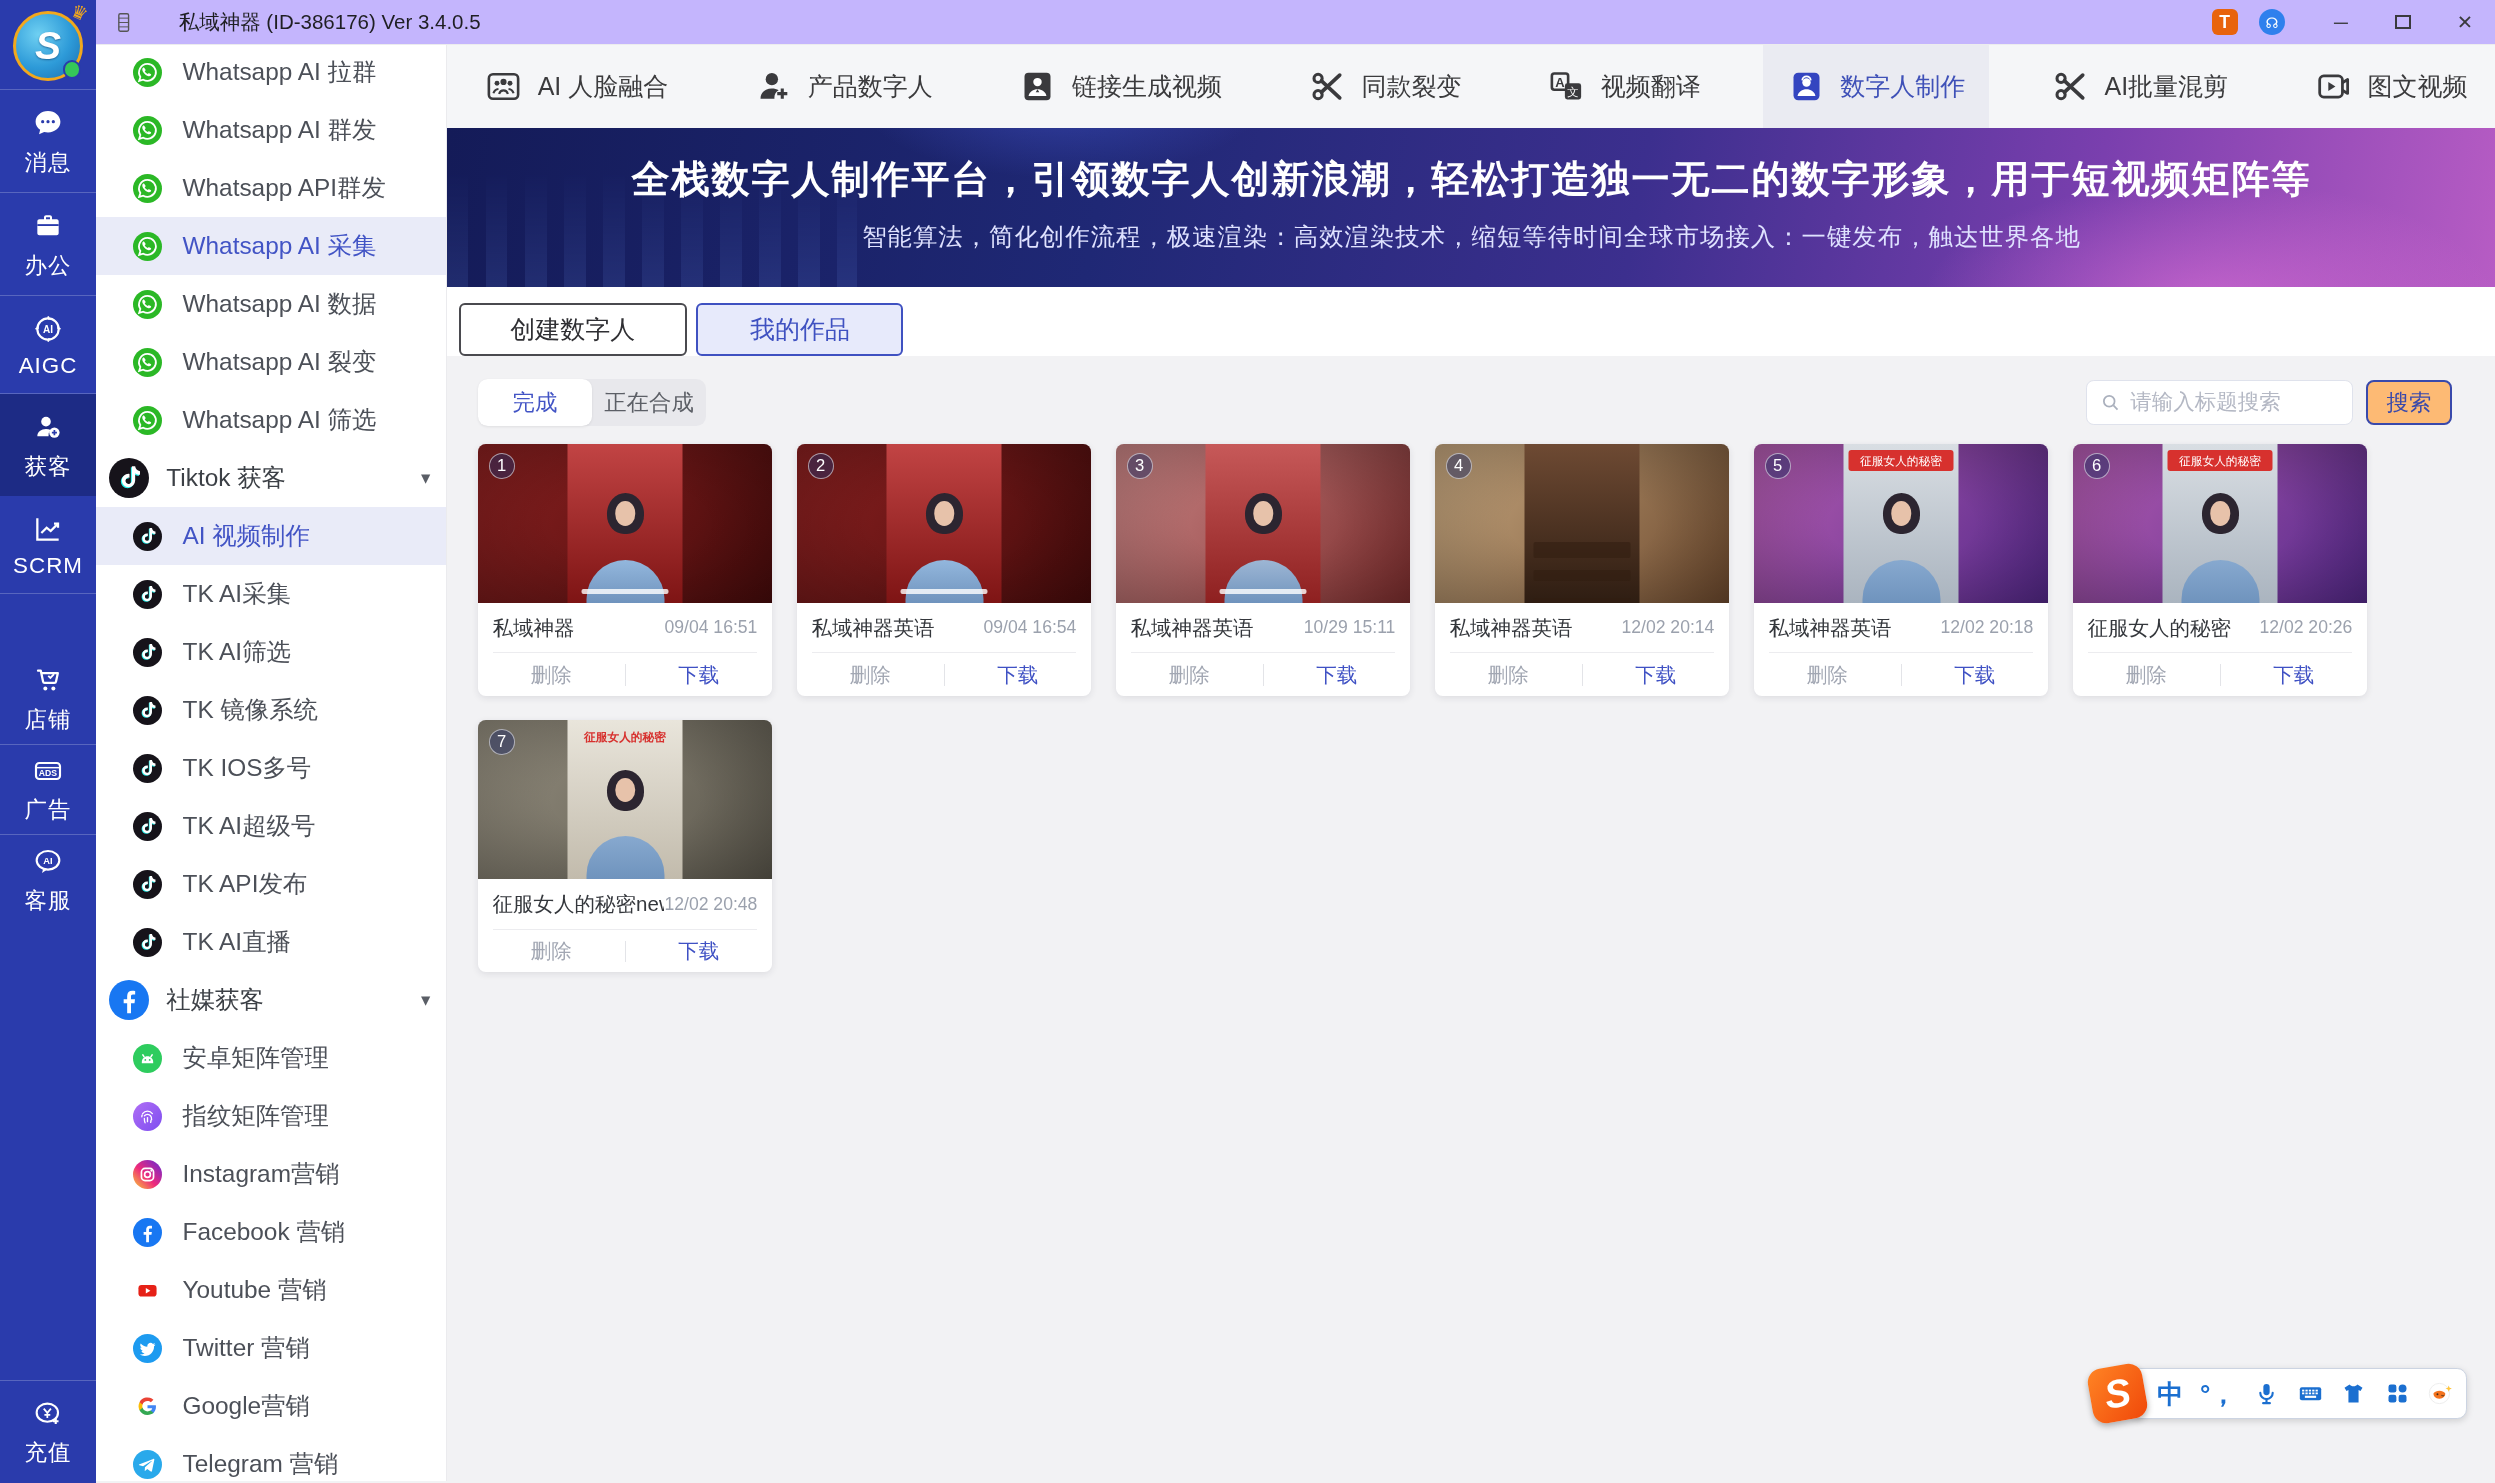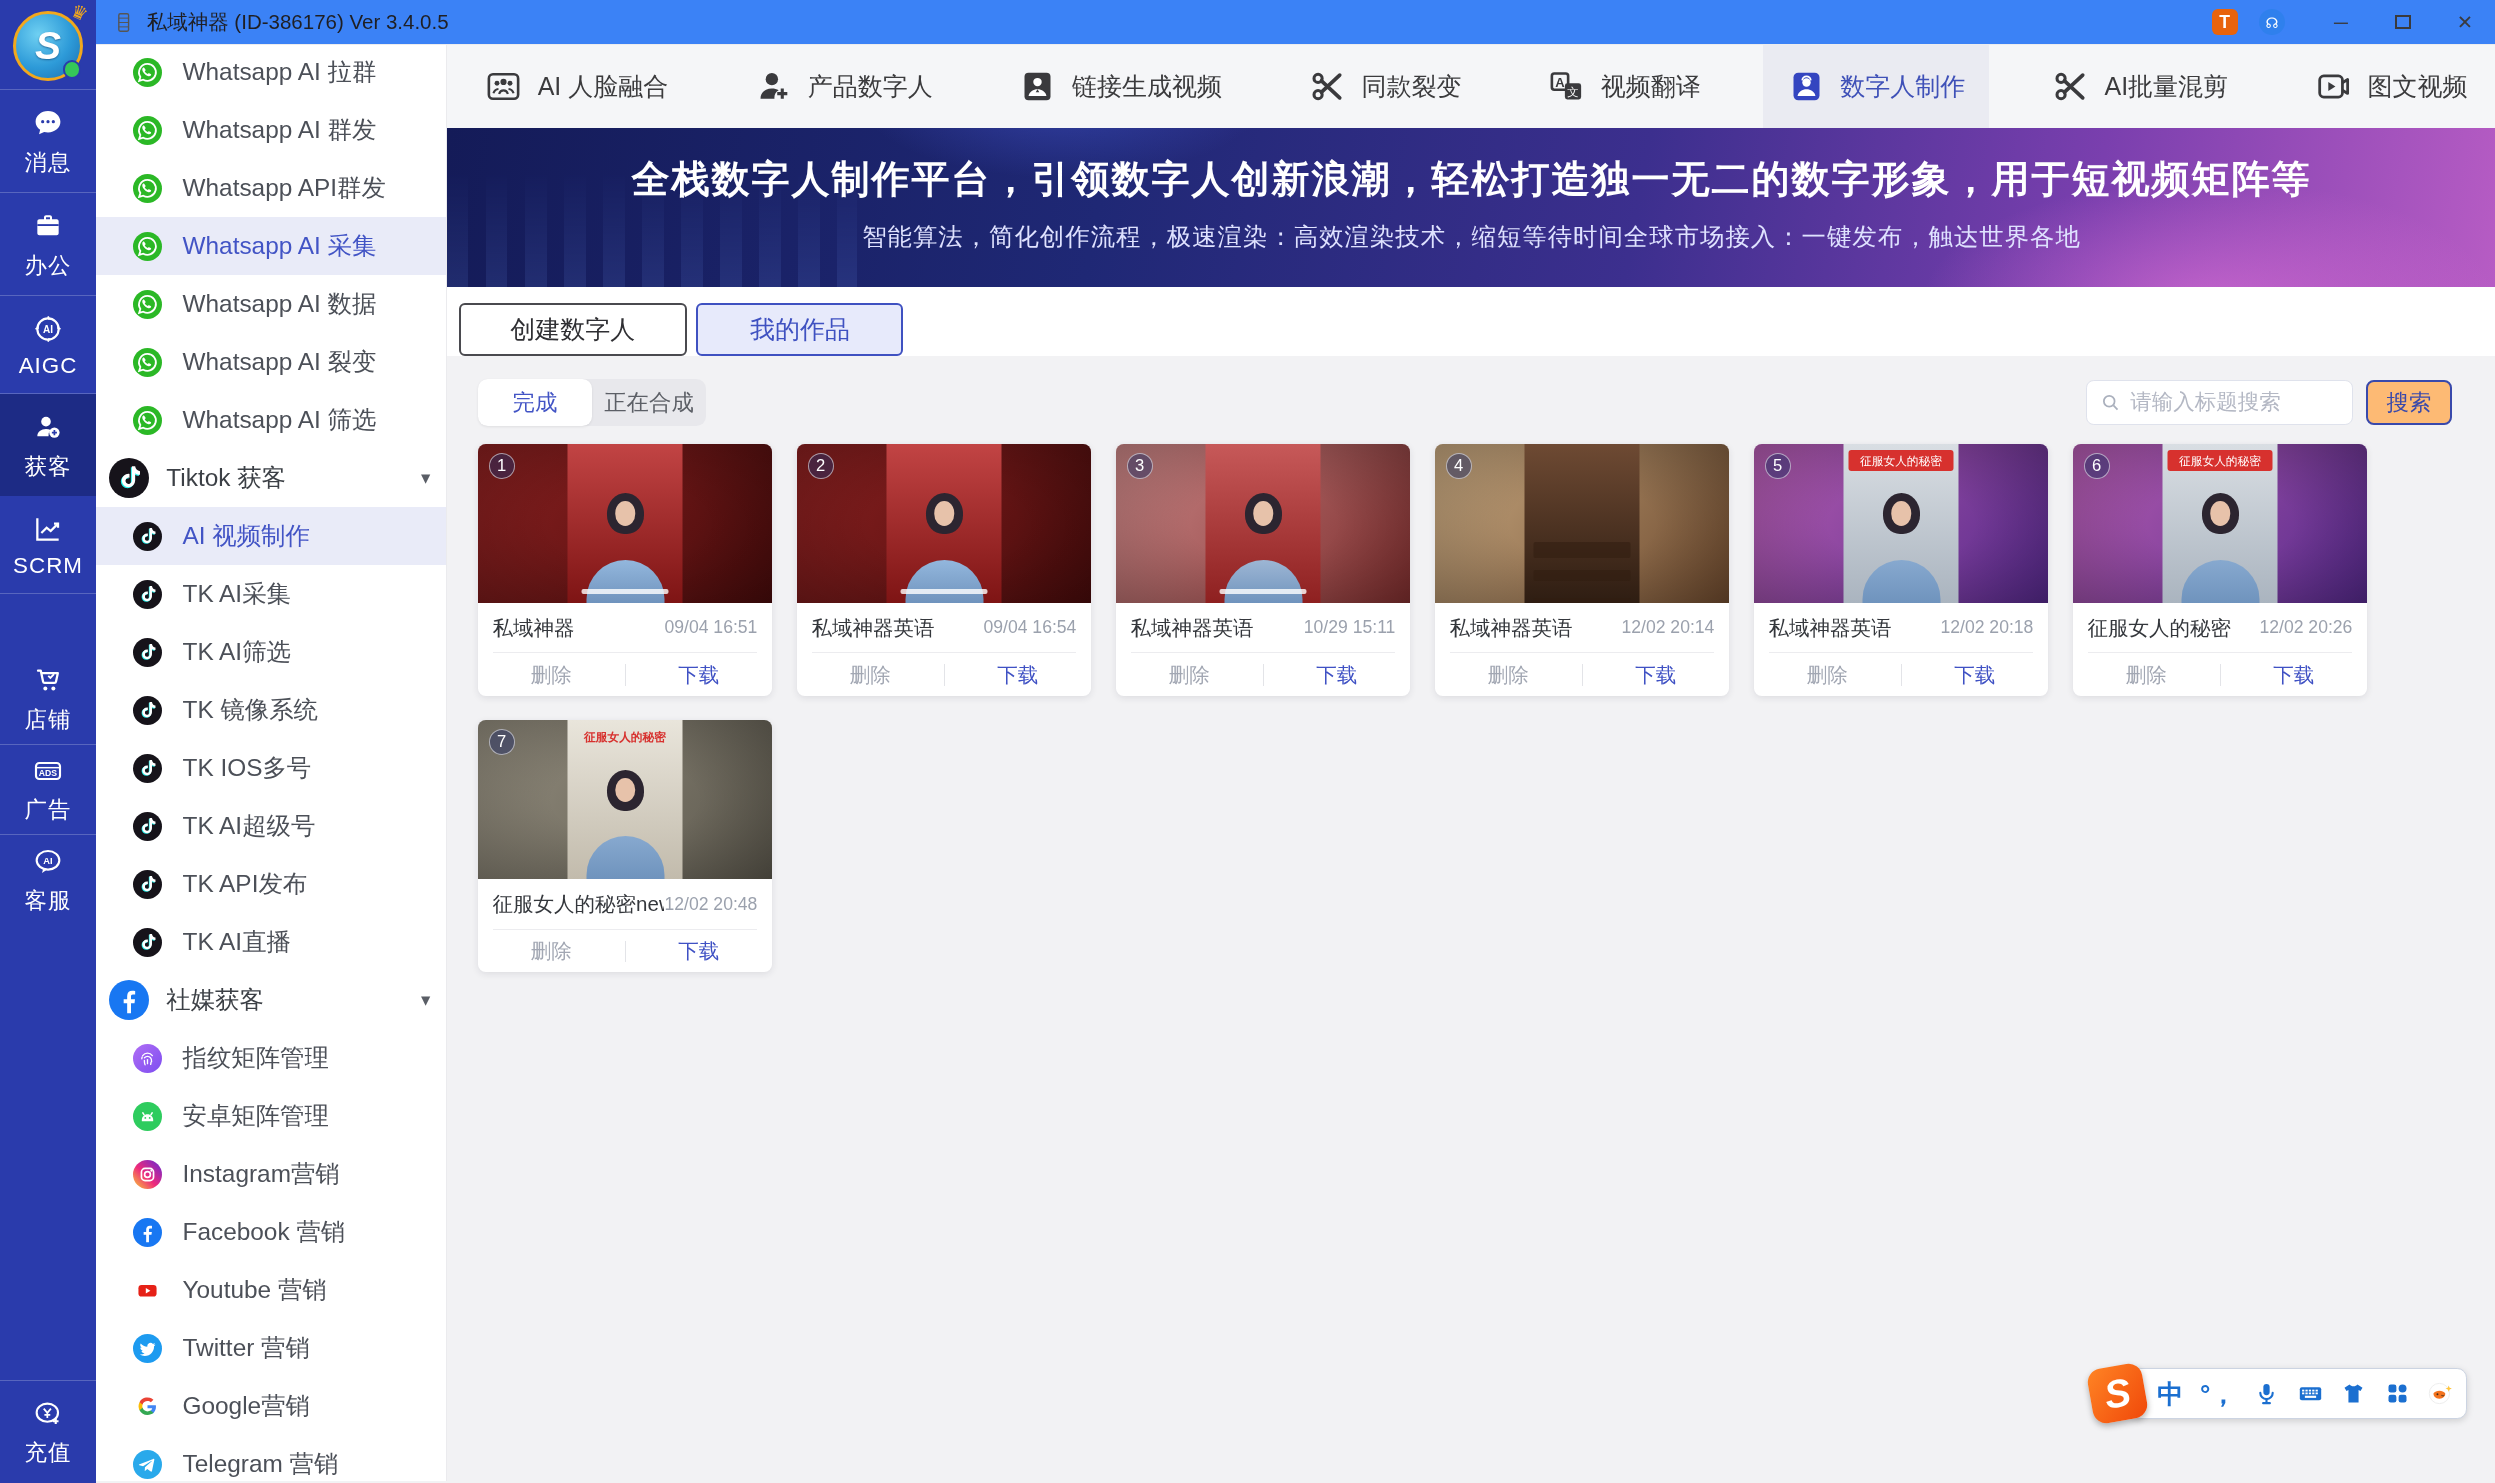--- a/index.html
+++ b/index.html
@@ -6,21 +6,21 @@
   html,body { overflow:hidden; }
   body {
     width:2496px; height:1483px; position:relative;
     background:#f2f2f4; font-family:"Liberation Sans", sans-serif;
     -webkit-font-smoothing:antialiased;
   }
   svg { width:100%; height:100%; display:block; }
 
   
   .titlebar { position:absolute; left:96px; top:0; width:2400px; height:45px;
-    background:#3b82f6; border-bottom:1px solid #ececee; display:flex; align-items:center; z-index:7; }
+    background:#c4b5fd; border-bottom:1px solid #ececee; display:flex; align-items:center; z-index:7;gap:32px; }
   .app-film { width:23.4px; height:27px; margin-left:15.6px; }
   .title-text { margin-left:11.7px; font-size:20.5px; color:#1f1f23; }
   .tb-right { margin-left:auto; display:flex; align-items:center; height:100%; }
   .tb-sq { width:26px; height:26px; border-radius:5.9px; background:#e8630c; color:#fff;
     font-size:17.6px; font-weight:bold; display:flex; align-items:center; justify-content:center; margin-right:21.5px; cursor:pointer;}
   .tb-ci { width:26px; height:26px; border-radius:50%; background:#2f80ed; color:#fff;
     font-size:14.6px; display:flex; align-items:center; justify-content:center; margin-right:25px; cursor:pointer;}
   .winbtn { width:62px; height:45px; display:flex; align-items:center; justify-content:center;
     font-size:19.5px; color:#3a3a3d; cursor:pointer; }
   .maxbox { width:15.6px; height:13.7px; border:2px solid #3a3a3d; }
@@ -444,20 +444,32 @@
           <circle cx="12" cy="12" r="12" fill="#1877f2"></circle>
           <path d="M13.2 20v-6.1h2.1l.3-2.4h-2.4V9.9c0-.7.2-1.2 1.2-1.2h1.3V6.6c-.2 0-1-.1-1.8-.1-1.8 0-3 1.1-3 3.1v1.9H8.8v2.4h2.1V20h2.3z" fill="#fff"></path>
         </svg>
       </span>
       <span class="mlb">社媒获客</span>
       <span class="caret">▾</span>
     </div>
     <div class="menu-row sub">
       <span class="mic">
         <svg viewBox="0 0 24 24">
+          <circle cx="12" cy="12" r="12" fill="#2ecc5e"></circle>
+          <path d="M7.3 14.8c0-2.6 2.1-4.7 4.7-4.7s4.7 2.1 4.7 4.7v1.1H7.3z" fill="#fff"></path>
+          <circle cx="10.2" cy="13.2" r=".75" fill="#2ecc5e"></circle>
+          <circle cx="13.8" cy="13.2" r=".75" fill="#2ecc5e"></circle>
+          <path d="M9.2 10.6 8.1 8.9M14.8 10.6l1.1-1.7" stroke="#fff" stroke-width="1.2" stroke-linecap="round"></path>
+        </svg>
+      </span>
+      <span class="mlb">安卓矩阵管理</span>
+    </div>
+    <div class="menu-row sub">
+      <span class="mic">
+        <svg viewBox="0 0 24 24">
           <defs>
             <linearGradient id="fpg" x1="0" y1="0" x2="1" y2="1">
               <stop offset="0" stop-color="#b06ef5"></stop>
               <stop offset="1" stop-color="#7d4df0"></stop>
             </linearGradient>
           </defs>
           <circle cx="12" cy="12" r="12" fill="url(#fpg)"></circle>
           <g fill="none" stroke="#fff" stroke-width="1.1" stroke-linecap="round">
             <path d="M8 9.6a5 5 0 0 1 8 0"></path>
             <path d="M7.3 12.2c0-.5.1-1 .3-1.5"></path>
@@ -466,32 +478,20 @@
             <path d="M9.4 13.6c0 1.5.2 2.7.6 3.6"></path>
             <path d="M14.6 16.9c.2-.6.3-1.2.3-1.9"></path>
           </g>
         </svg>
       </span>
       <span class="mlb">指纹矩阵管理</span>
     </div>
     <div class="menu-row sub">
       <span class="mic">
         <svg viewBox="0 0 24 24">
-          <circle cx="12" cy="12" r="12" fill="#2ecc5e"></circle>
-          <path d="M7.3 14.8c0-2.6 2.1-4.7 4.7-4.7s4.7 2.1 4.7 4.7v1.1H7.3z" fill="#fff"></path>
-          <circle cx="10.2" cy="13.2" r=".75" fill="#2ecc5e"></circle>
-          <circle cx="13.8" cy="13.2" r=".75" fill="#2ecc5e"></circle>
-          <path d="M9.2 10.6 8.1 8.9M14.8 10.6l1.1-1.7" stroke="#fff" stroke-width="1.2" stroke-linecap="round"></path>
-        </svg>
-      </span>
-      <span class="mlb">安卓矩阵管理</span>
-    </div>
-    <div class="menu-row sub">
-      <span class="mic">
-        <svg viewBox="0 0 24 24">
           <defs>
             <linearGradient id="igg" x1="0" y1="1" x2="1" y2="0">
               <stop offset="0" stop-color="#f9ce34"></stop>
               <stop offset=".45" stop-color="#ee2a7b"></stop>
               <stop offset="1" stop-color="#6228d7"></stop>
             </linearGradient>
           </defs>
           <circle cx="12" cy="12" r="12" fill="url(#igg)"></circle>
           <rect x="7" y="7" width="10" height="10" rx="3" fill="none" stroke="#fff" stroke-width="1.4"></rect>
           <circle cx="12" cy="12" r="2.4" fill="none" stroke="#fff" stroke-width="1.4"></circle>

